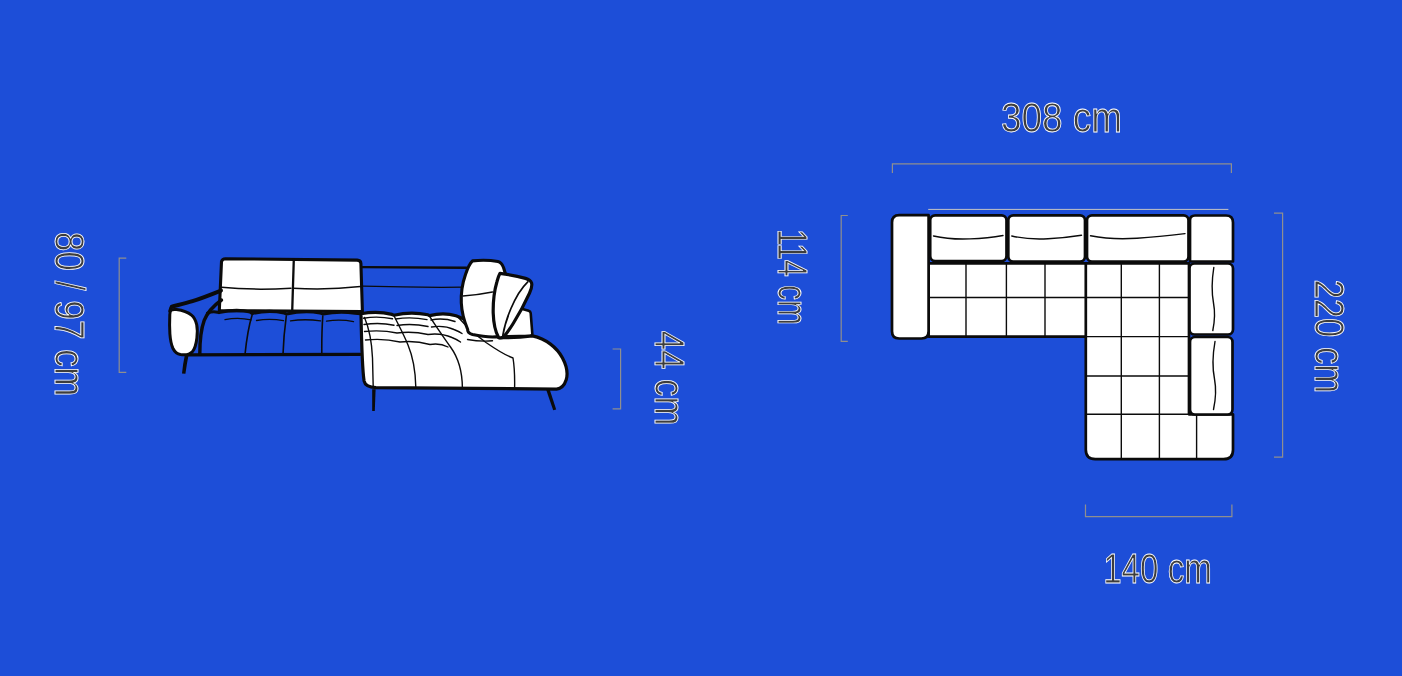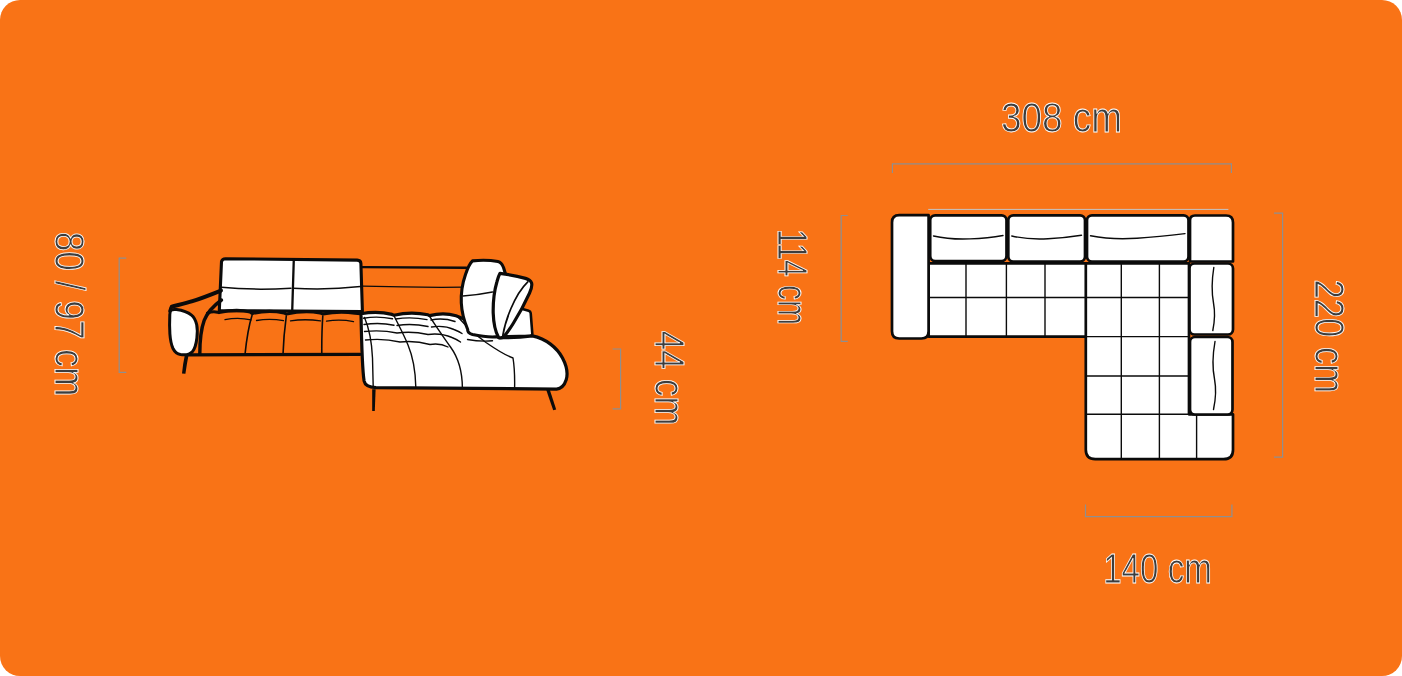--- a/index.html
+++ b/index.html
@@ -1,16 +1,16 @@
 <!DOCTYPE html>
 <html><head>
 <meta charset="utf-8">
 <style>
   html,body{margin:0;padding:0;background:#ffffff;}
-  .page{position:relative;width:1402px;height:676px;background:#f97316;overflow:hidden;border-radius:20px;}
+  .page{position:relative;width:1402px;height:676px;background:#1d4ed8;overflow:hidden;}
   svg{position:absolute;left:0;top:0;}
   text{font-family:"Liberation Sans",sans-serif;fill:#3d3d3d;stroke:#ffffff;stroke-width:0.9px;}
 </style>
 </head>
 <body>
 <div class="page">
 <svg width="1402" height="676" viewBox="0 0 1402 676">
 
 <text transform="translate(68,314) rotate(90)" x="0" y="13.5" font-size="42" text-anchor="middle" textLength="164.6" lengthAdjust="spacingAndGlyphs">80 / 97 cm</text>
 

